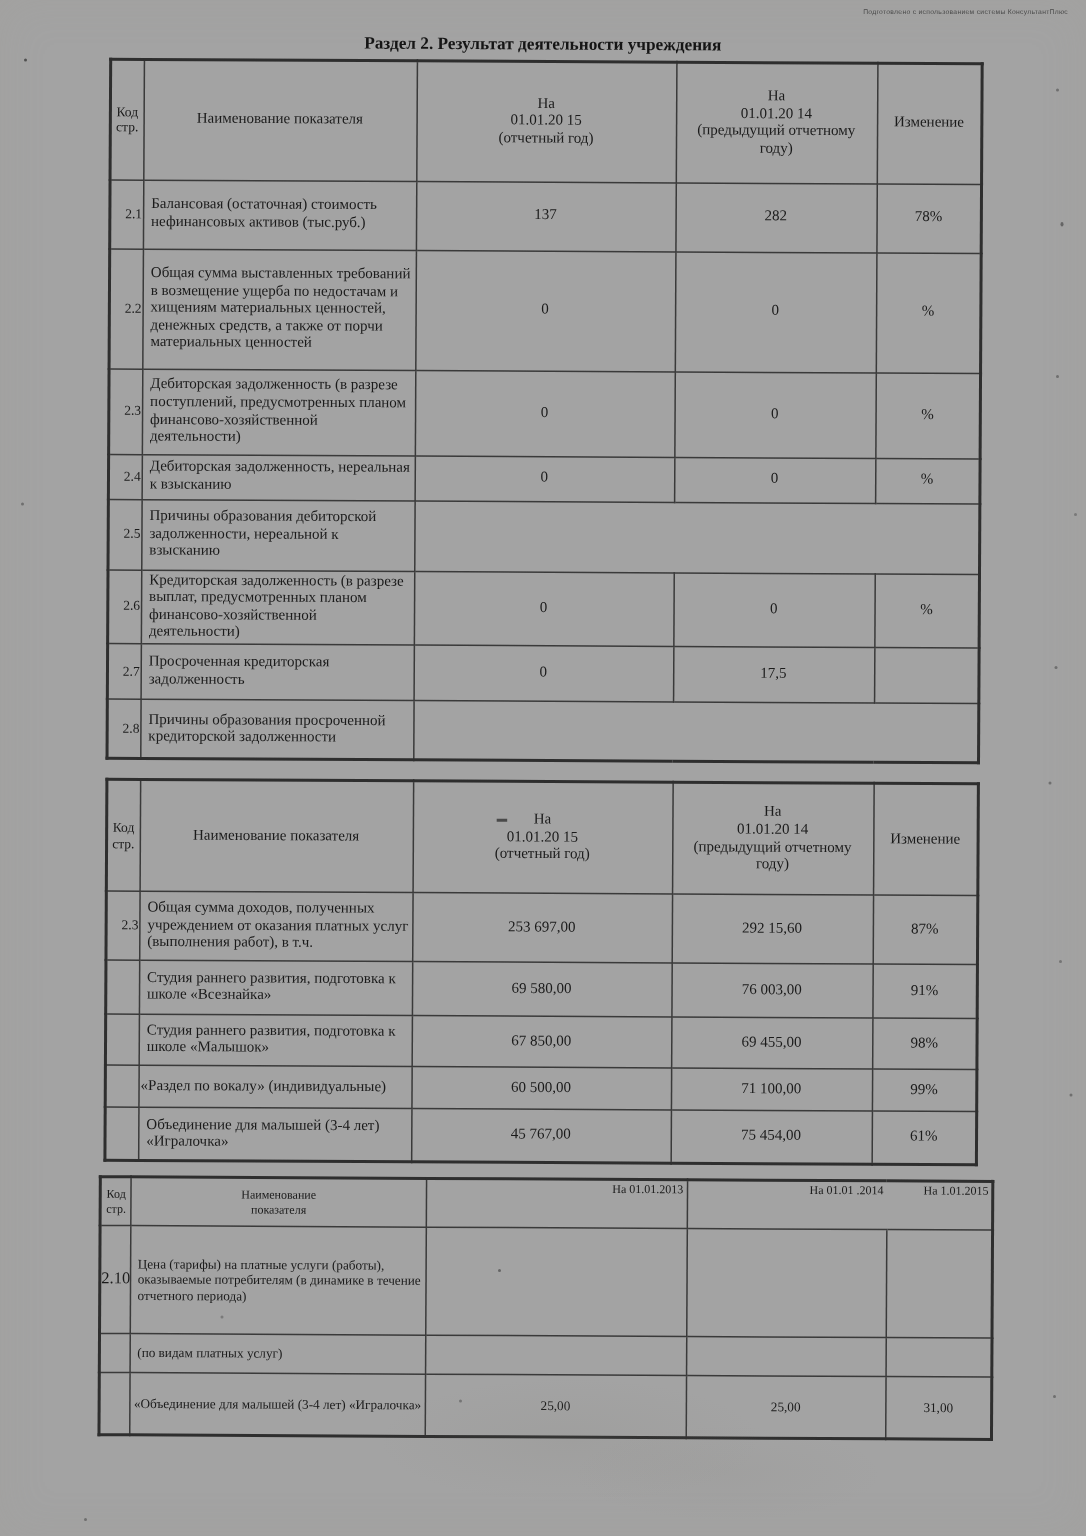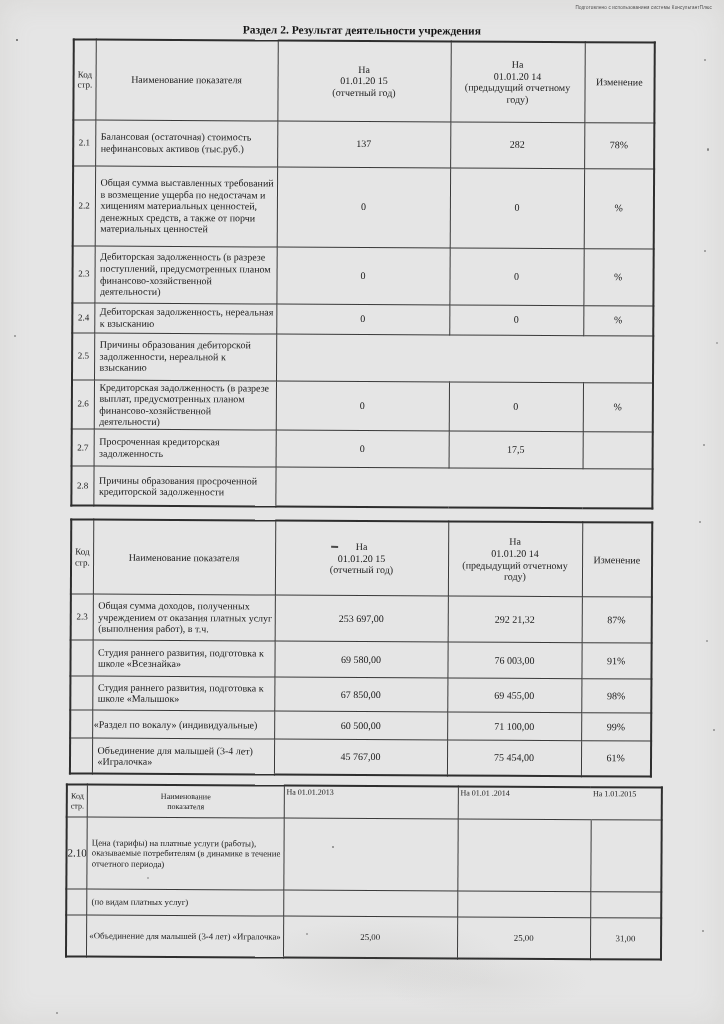--- a/index.html
+++ b/index.html
@@ -1,19 +1,19 @@
 <!DOCTYPE html>
 <html><head>
 <meta charset="utf-8">
 <style>
   html,body{margin:0;padding:0;}
   .page{
     position:relative;
     width:724px;height:1024px;
-    background:#e5e5e5;
+    background:#a3a3a3;
     overflow:hidden;
     font-family:"Liberation Serif","DejaVu Serif",serif;
     color:#1b1b1b;
     box-shadow:inset 0 0 30px rgba(160,155,145,.18);
   }
   .content{
     position:absolute;left:0;top:0;width:724px;
     transform:rotate(.3deg);
     transform-origin:362px 0;
   }
@@ -32,28 +32,28 @@
     margin-left:73px;
     border:2px solid #2e2e2e;
   }
   td{
     border:1px solid #3a3a3a;
     font-size:10px;line-height:1.16;
     vertical-align:middle;
     padding:1px 2px;
     overflow:hidden;
   }
-  .code{text-align:center;font-size:9px;padding:0;}
+  .code{text-align:right;font-size:9px;padding:0;}
   .name{text-align:left;padding-left:5px;white-space:pre-line;}
   .val{text-align:center;}
   .hdr{text-align:center;white-space:pre-line;}
   
   .t3 td{font-size:8.8px;line-height:1.2;}
   .t3 .code{font-size:11px;}
-  .t3 .hdr-date{font-size:8px;vertical-align:bottom;padding-bottom:20px;text-align:left;}
+  .t3 .hdr-date{font-size:8px;vertical-align:bottom;padding-bottom:20px;text-align:right;}
   .t3 .hdr{font-size:8px;}
   .t3 .name{padding-left:4px;}
   .t3 .nowrap{white-space:nowrap;}
   .no-right{border-right:none;margin-left:36px;}
   .no-left{border-left:none;font-family:Liberation Serif, serif;}
   
   .speck{position:absolute;background:#3c3c3c;border-radius:50%;}
   .dash-artifact{position:absolute;background:#4a4a4a;height:1.5px;width:7px;}
   .smudge{position:absolute;pointer-events:none;}
   .smudge.a{left:250px;top:918px;width:260px;height:85px;
@@ -184,21 +184,21 @@
 (предыдущий отчетному
 году)</td>
         <td class="hdr">Изменение</td>
       </tr>
       <tr style="height:46px">
         <td class="code">2.3</td>
         <td class="name">Общая сумма доходов, полученных
 учреждением от оказания платных услуг
 (выполнения работ), в т.ч.</td>
         <td class="val">253 697,00</td>
-        <td class="val">292 21,32</td>
+        <td class="val">292 15,60</td>
         <td class="val">87%</td>
       </tr>
       <tr style="height:36px">
         <td class="code"></td>
         <td class="name">Студия раннего развития, подготовка к
 школе «Всезнайка»</td>
         <td class="val">69 580,00</td>
         <td class="val">76 003,00</td>
         <td class="val">91%</td>
       </tr>

